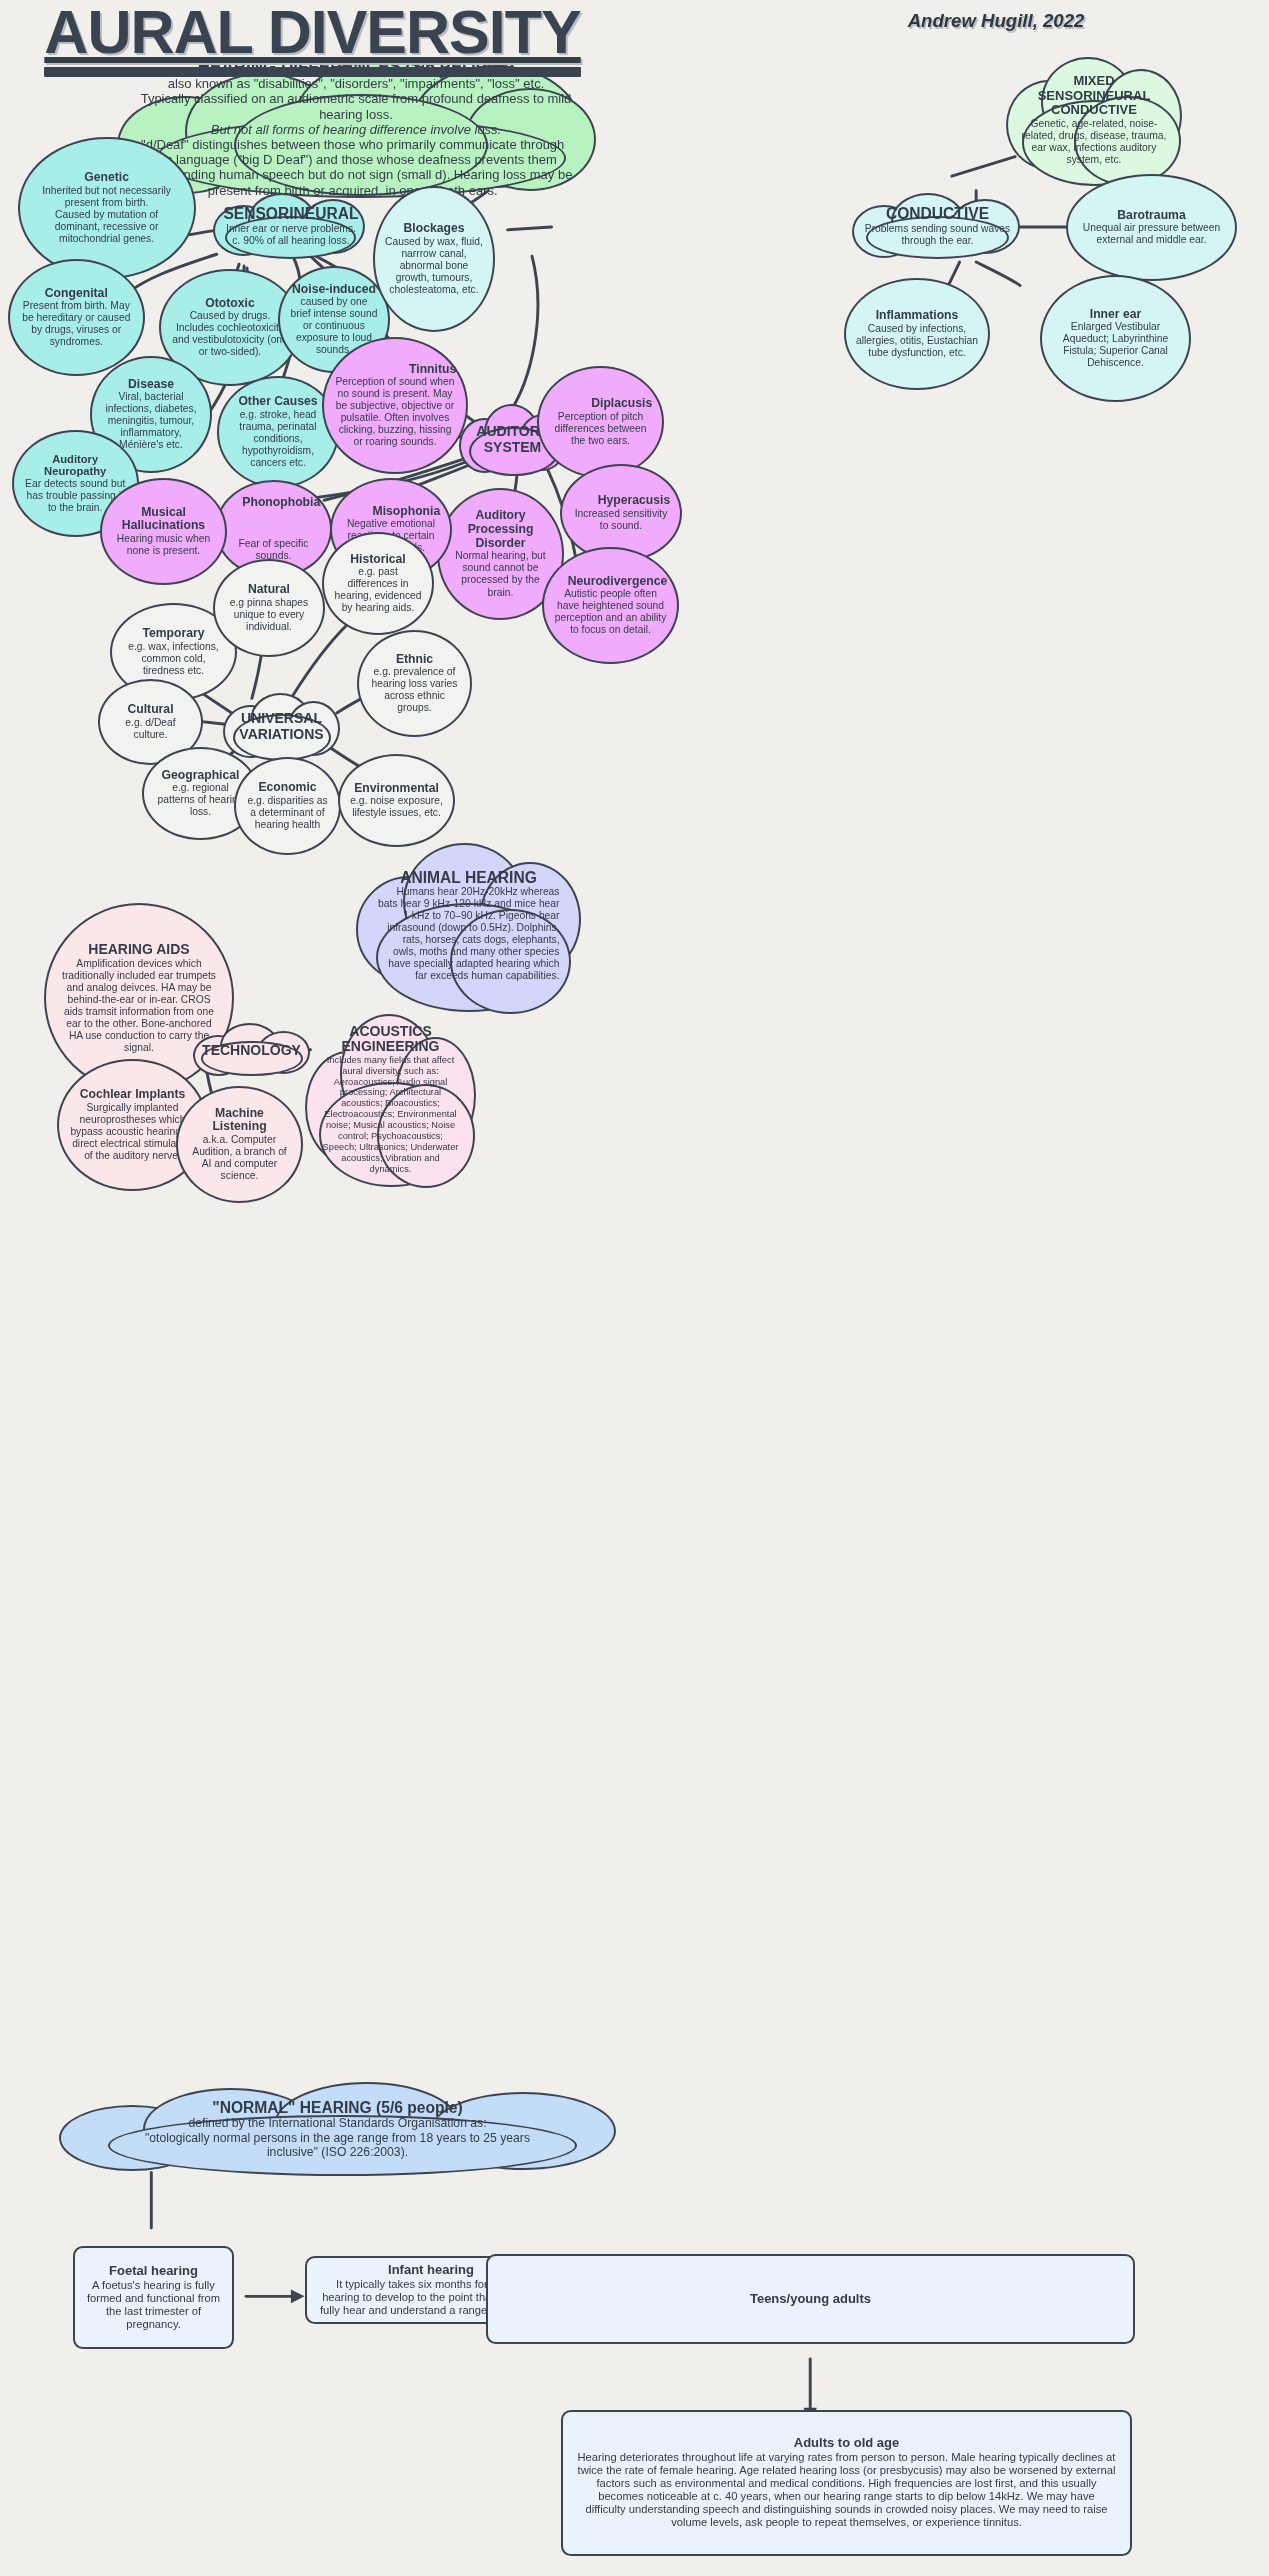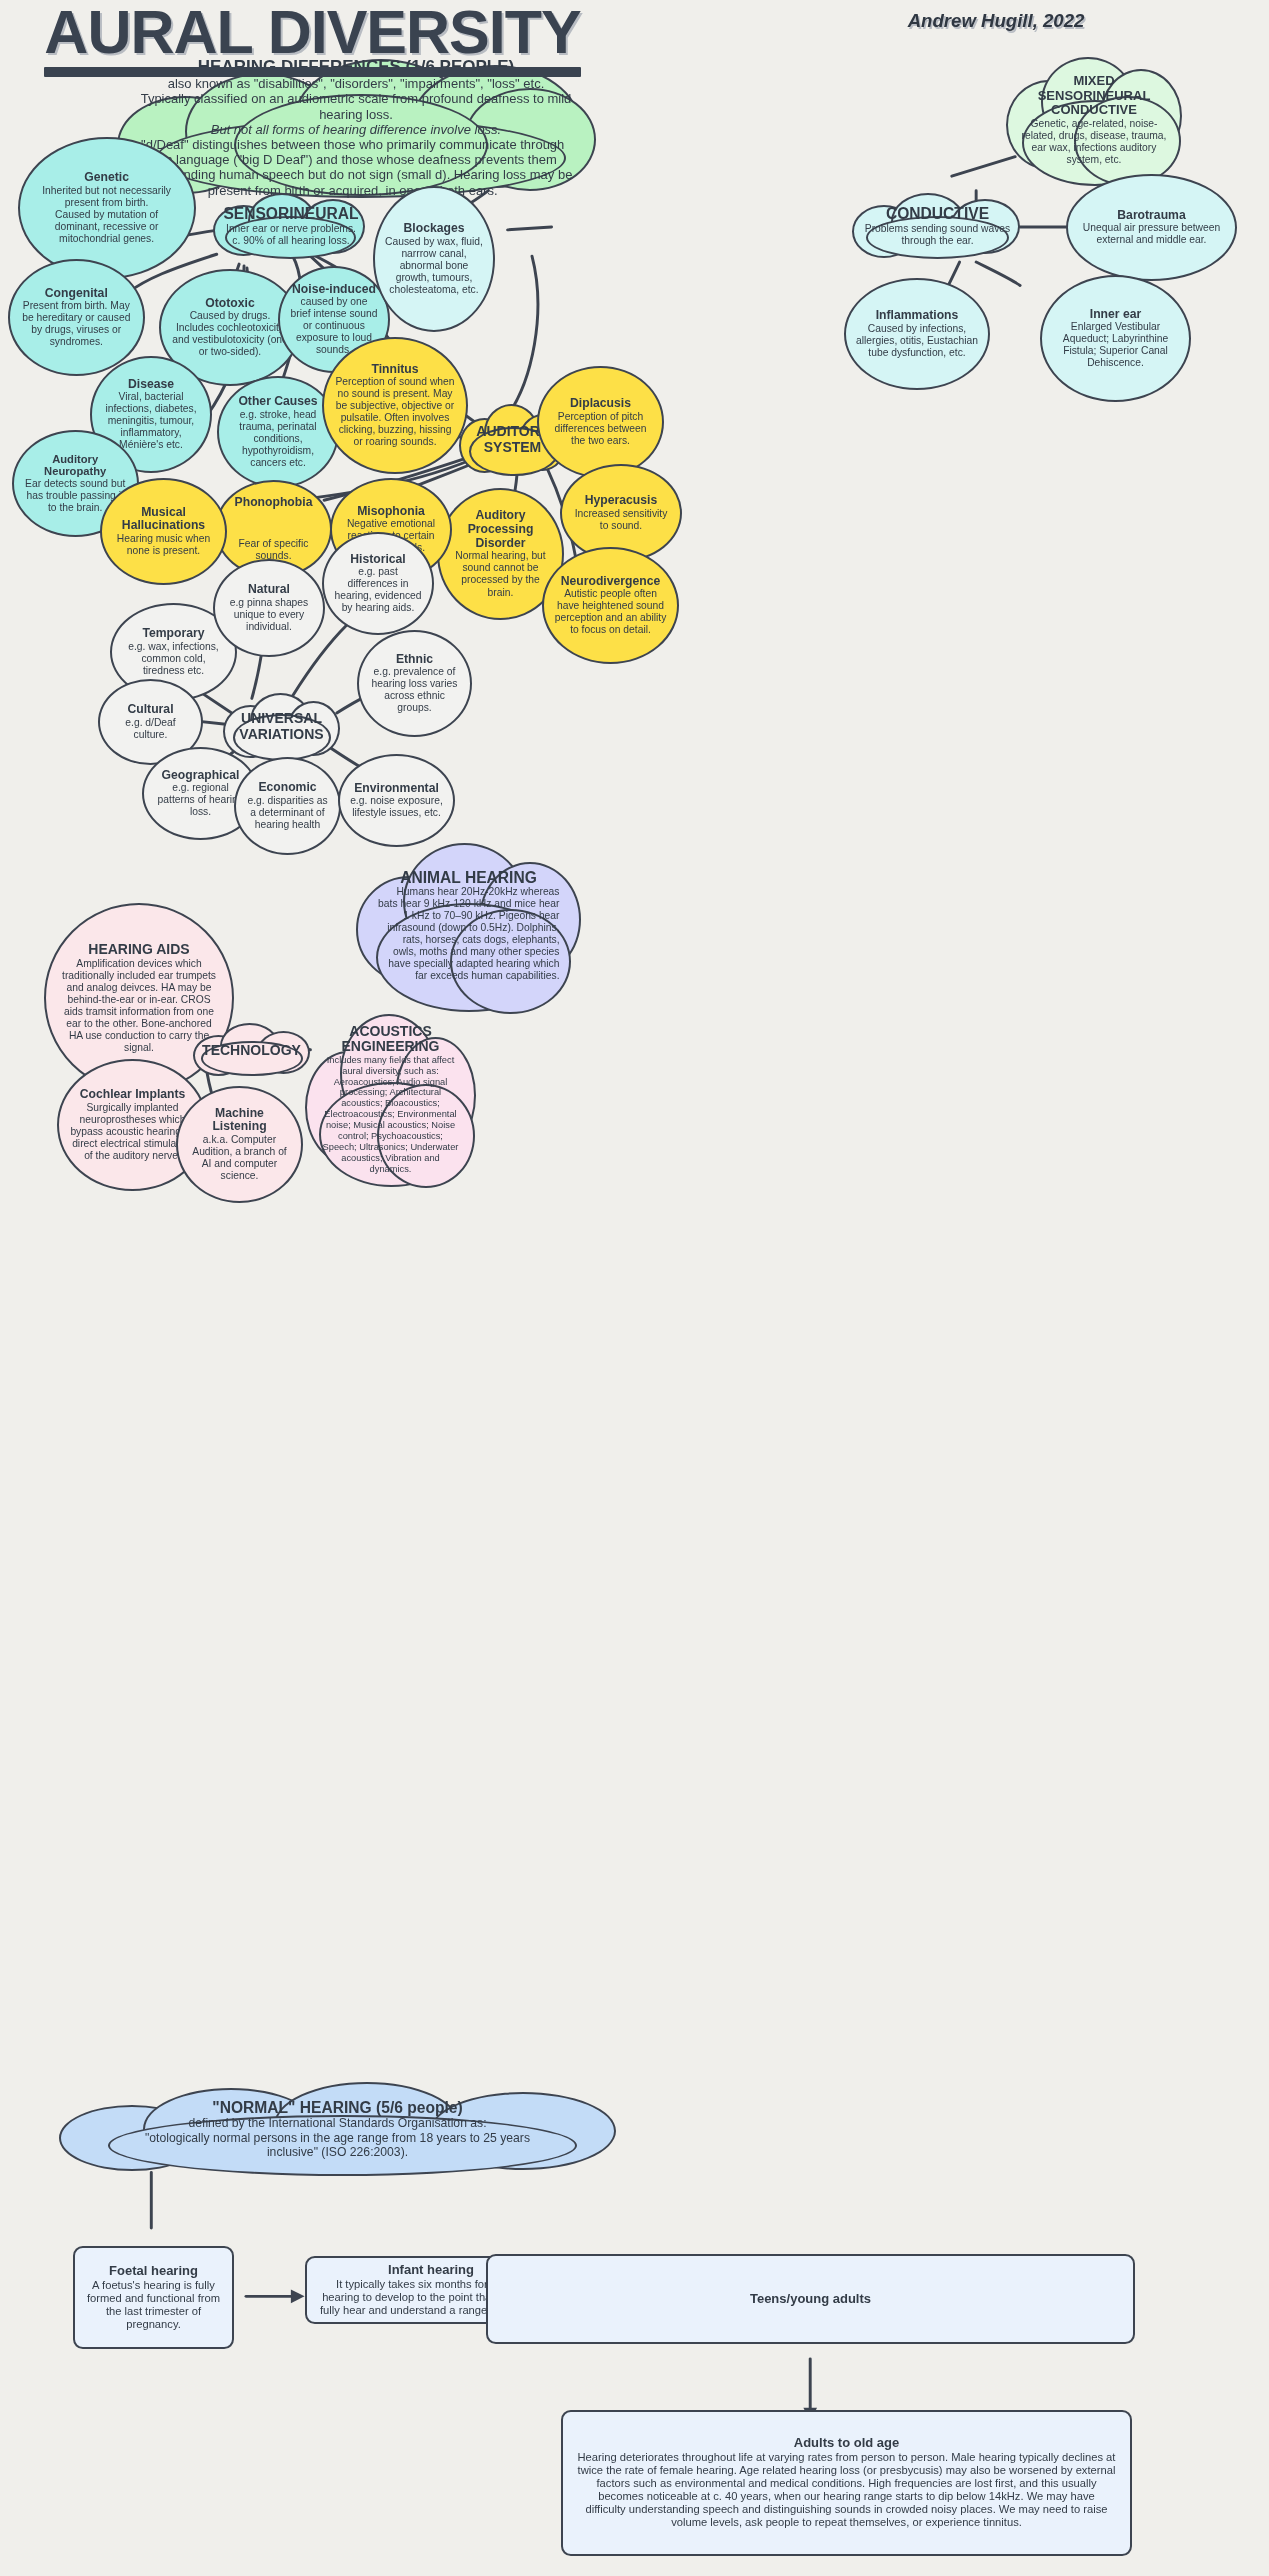--- a/index.html
+++ b/index.html
@@ -9,21 +9,21 @@
     background:#f0efeb;
     font-family:"Liberation Sans", sans-serif;
     color:#333c47;
     position:relative;
     overflow:hidden;
   }
   #canvas { position:absolute; inset:0; }
   svg.edges { position:absolute; left:0; top:0; width:1269px; height:2576px; pointer-events:none; z-index:1; }
 
   
-  .title-wrap { position:absolute; left:0; top:0; width:625px; text-align:center; z-index:5; }
+  .title-wrap { position:absolute; left:0; top:0; width:625px; text-align:center; z-index:5;text-decoration:underline; }
   .title {
     font-size:61px; font-weight:bold; letter-spacing:-1px;
     color:#3a4350; line-height:1.0; padding-top:2px;
     text-shadow:2px 2px 0 #b8bcc2;
   }
   .title-rule { height:9.8px; background:#3a4350; margin:3.9px 44px 0 44px; border-radius:1px; }
   .credit {
     position:absolute; left:840px; top:9.8px; width:312px; text-align:center;
     font-size:18.6px; font-weight:bold; font-style:italic; color:#2f3742;
     text-shadow:1.5px 1.5px 0 #b9bdc4; z-index:5;
@@ -53,21 +53,21 @@
     position:absolute; border:2px solid #3d4450; border-radius:50%;
     z-index:-1;
   }
   .cloud .cloud-txt { position:relative; z-index:2; }
 
   
   .c-green   { background:#b9f2c1; }
   .c-mint    { background:#ddf8e0; }
   .c-cyan    { background:#a8eee8; }
   .c-ice     { background:#d5f5f5; }
-  .c-paleg   { background:#fde047; }
+  .c-paleg   { background:#f0abfc;align-items:flex-end; }
   .c-grey    { background:#f2f2f0; }
   .c-lav     { background:#d3d5fa; }
   .c-pink    { background:#fbe7ea; }
   .c-pink2   { background:#fbe2ee; }
   .c-blue    { background:#c3dcf7; }
   .c-ltblue  { background:#eaf2fc; }
 
   .fs9  { font-size:9.3px; }
   .fs10 { font-size:10.3px; }
   .fs11 { font-size:11.2px; }

